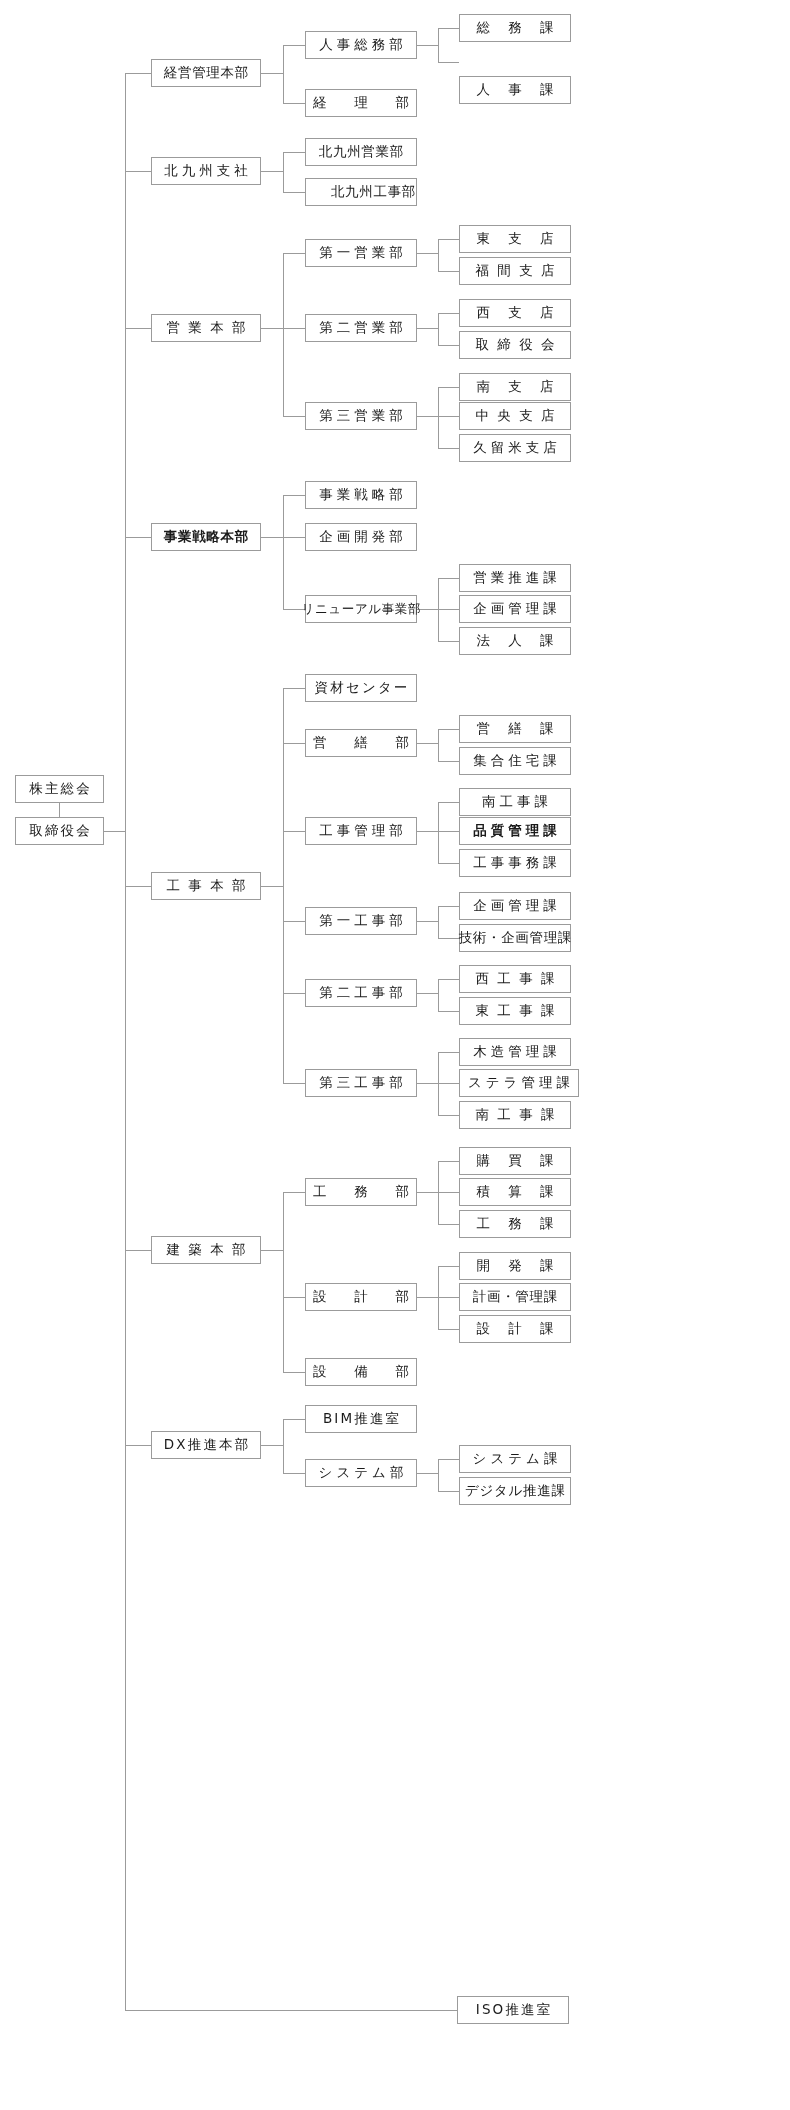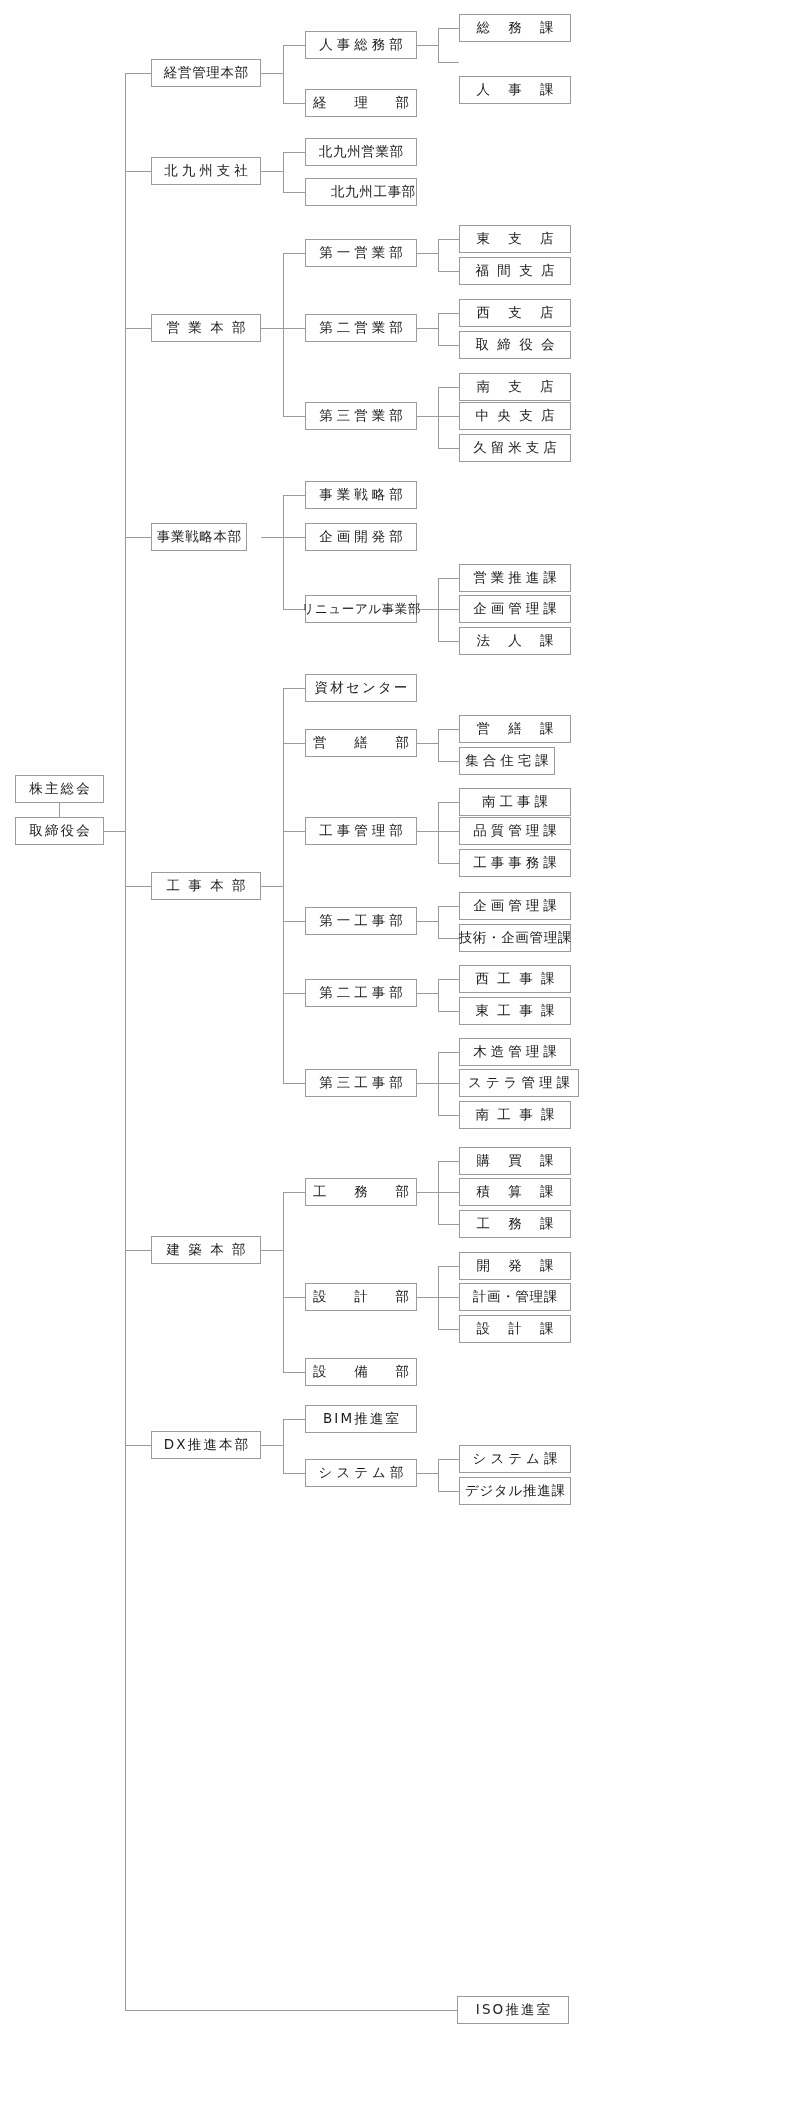--- a/index.html
+++ b/index.html
@@ -173,21 +173,21 @@
 
   <div class="box" style="left:151px;top:59px;width:110px;height:28px;">
     <span class="sp0">経営管理本部</span>
   </div>
   <div class="box" style="left:151px;top:157px;width:110px;height:28px;">
     <span class="sp1">北九州支社</span>
   </div>
   <div class="box" style="left:151px;top:314px;width:110px;height:28px;">
     <span class="sp2">営業本部</span>
   </div>
-  <div class="box" style="left:151px;top:523px;width:96px;height:28px;">
+  <div class="box" style="left:151px;top:523px;width:110px;height:28px;font-weight:bold;">
     <span class="sp0">事業戦略本部</span>
   </div>
   <div class="box" style="left:151px;top:872px;width:110px;height:28px;">
     <span class="sp2">工事本部</span>
   </div>
   <div class="box" style="left:151px;top:1236px;width:110px;height:28px;">
     <span class="sp2">建築本部</span>
   </div>
   <div class="box" style="left:151px;top:1431px;width:110px;height:28px;">
     <span class="sp05">DX推進本部</span>
@@ -298,28 +298,28 @@
   <div class="box" style="left:459px;top:595px;width:112px;height:28px;">
     <span class="sp1">企画管理課</span>
   </div>
   <div class="box" style="left:459px;top:627px;width:112px;height:28px;">
     <span class="sp3">法人課</span>
   </div>
 
   <div class="box" style="left:459px;top:715px;width:112px;height:28px;">
     <span class="sp3">営繕課</span>
   </div>
-  <div class="box" style="left:459px;top:747px;width:96px;height:28px;">
+  <div class="box" style="left:459px;top:747px;width:112px;height:28px;">
     <span class="sp1">集合住宅課</span>
   </div>
 
   <div class="box" style="left:459px;top:788px;width:112px;height:28px;">
     <span class="sp1">南工事課</span>
   </div>
-  <div class="box" style="left:459px;top:817px;width:112px;height:28px;">
+  <div class="box" style="left:459px;top:817px;width:112px;height:28px;font-weight:bold;">
     <span class="sp1">品質管理課</span>
   </div>
   <div class="box" style="left:459px;top:849px;width:112px;height:28px;">
     <span class="sp1">工事事務課</span>
   </div>
 
   <div class="box" style="left:459px;top:892px;width:112px;height:28px;">
     <span class="sp1">企画管理課</span>
   </div>
   <div class="box" style="left:459px;top:924px;width:112px;height:28px;">

